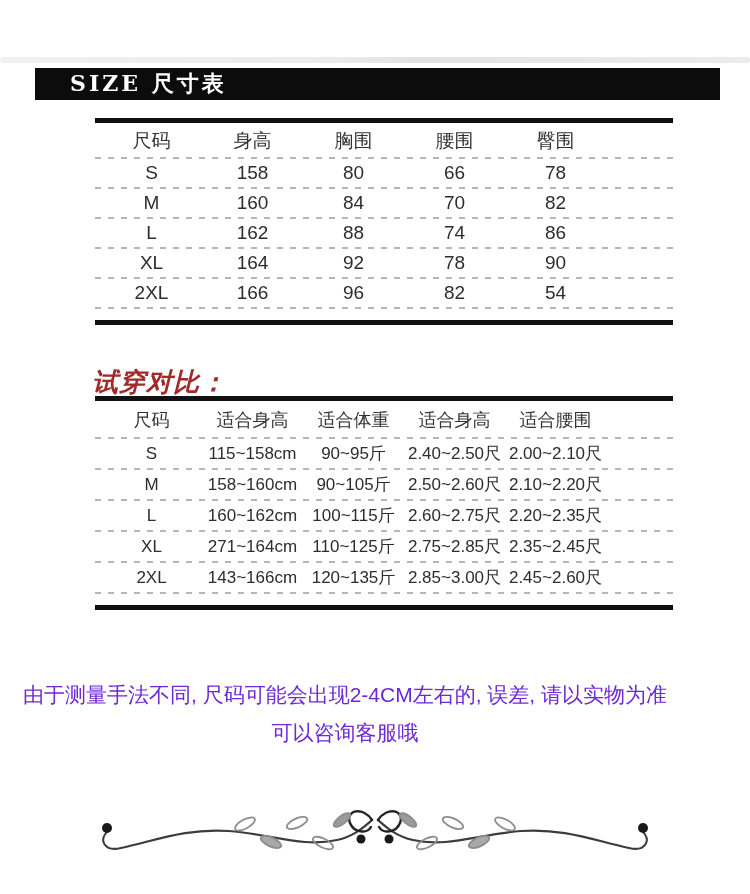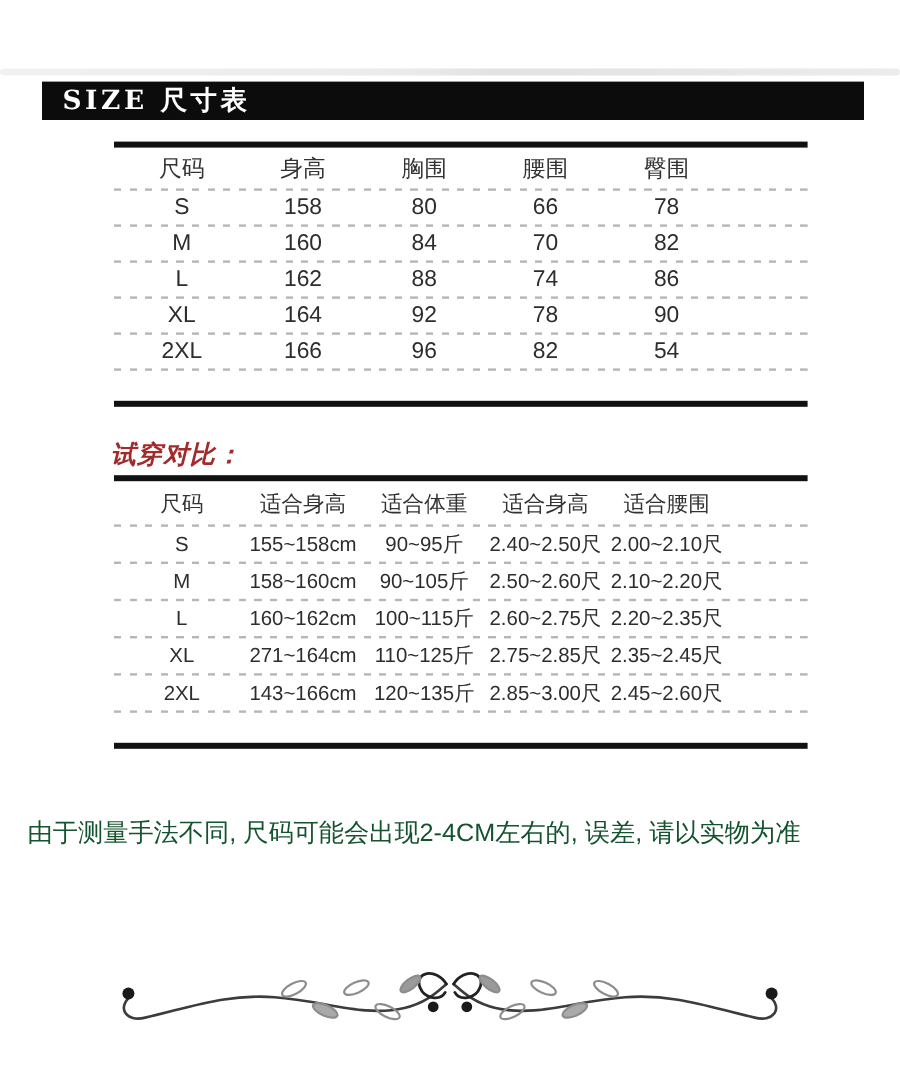--- a/index.html
+++ b/index.html
@@ -15,58 +15,58 @@
     position:absolute; top:57px; left:0; width:750px; height:6px;
     background:linear-gradient(to right,#f1f1f1 0%,#ebebeb 45%,#e2e2e2 55%,#ececec 100%);
     border-radius:3px;
   }
 
   
   .title-bar {
     position:absolute; left:35px; top:68px; width:685px; height:32px;
     background:#0c0c0c; color:#ffffff;
     display:flex; align-items:center;
-    padding-left:17px; box-sizing:border-box;
+    padding-left:35px; box-sizing:border-box;
     font-family:"DejaVu Serif","Liberation Serif",serif;
     font-weight:bold; font-size:22px; letter-spacing:3px;
   }
 
   
   .sizing-table {
     position:absolute; left:95px; width:578px;
     border-top:5px solid #111; border-bottom:5px solid #111;
-    padding-bottom:26px; box-sizing:border-box;
+    padding-bottom:12px; box-sizing:border-box;
   }
   #size-table { top:118px; font-size:19px; }
   #fit-table  { top:396px; font-size:17px; }
 
   .trow {
     display:flex; align-items:center; height:30px;
     padding-left:6px; position:relative;
   }
   .trow::after {
     content:""; position:absolute; left:0; right:0; bottom:-1px; height:2px;
     background:repeating-linear-gradient(to right,#b6b6b6 0 6px,transparent 6px 13px);
   }
   .thead-row { height:35px; font-size:19px; color:#333; }
   #fit-table .thead-row { height:37px; font-size:18px; }
   #fit-table .tdata-row { height:31px; }
   .tcell { width:101px; flex:none; text-align:center; white-space:nowrap; }
 
   
   .fit-label {
     position:absolute; left:92px; top:365px;
-    font-size:21px; font-weight:bold; font-style:italic;
+    font-size:26px; font-weight:bold; font-style:italic;
     letter-spacing:1px; color:#A12A2A;
   }
 
   
   .note {
     position:absolute; top:676px; left:0; width:690px;
-    text-align:center; font-size:21px; line-height:38px; color:#14532d;
+    text-align:center; font-size:21px; line-height:38px; color:#6d28d9;
   }
 
   
   .flourish { position:absolute; top:798px; left:50%; transform:translateX(-50%); }
 </style>
 </head>
 <body>
 
 <div class="top-shadow"></div>
 
@@ -124,21 +124,21 @@
 <div class="sizing-table" id="fit-table">
     <div class="trow thead-row">
       <div class="tcell">尺码</div>
       <div class="tcell">适合身高</div>
       <div class="tcell">适合体重</div>
       <div class="tcell">适合身高</div>
       <div class="tcell">适合腰围</div>
     </div>
     <div class="trow tdata-row">
       <div class="tcell">S</div>
-      <div class="tcell">155~158cm</div>
+      <div class="tcell">115~158cm</div>
       <div class="tcell">90~95斤</div>
       <div class="tcell">2.40~2.50尺</div>
       <div class="tcell">2.00~2.10尺</div>
     </div>
     <div class="trow tdata-row">
       <div class="tcell">M</div>
       <div class="tcell">158~160cm</div>
       <div class="tcell">90~105斤</div>
       <div class="tcell">2.50~2.60尺</div>
       <div class="tcell">2.10~2.20尺</div>
@@ -161,20 +161,21 @@
       <div class="tcell">2XL</div>
       <div class="tcell">143~166cm</div>
       <div class="tcell">120~135斤</div>
       <div class="tcell">2.85~3.00尺</div>
       <div class="tcell">2.45~2.60尺</div>
     </div>
   </div>
 
 <div class="note">
   <div>由于测量手法不同, 尺码可能会出现2-4CM左右的, 误差, 请以实物为准</div>
+  <div>可以咨询客服哦</div>
 </div>
 
 <svg class="flourish" width="560" height="66" viewBox="0 0 560 66" fill="none" xmlns="http://www.w3.org/2000/svg">
   <g id="half">
 
     <path d="M14,32 C2,42 10,54 26,50 C62,42 92,30 134,33 C176,36 208,50 242,42 C260,38 270,28 277,22" stroke="#3c3c3c" stroke-width="2.2" fill="none" stroke-linecap="round"></path>
 
     <path d="M277,22 C268,8 250,12 255,25 C259,35 272,36 276,29" stroke="#222" stroke-width="2.4" fill="none" stroke-linecap="round"></path>
 
     <circle cx="12" cy="30" r="5" fill="#1a1a1a"></circle>

